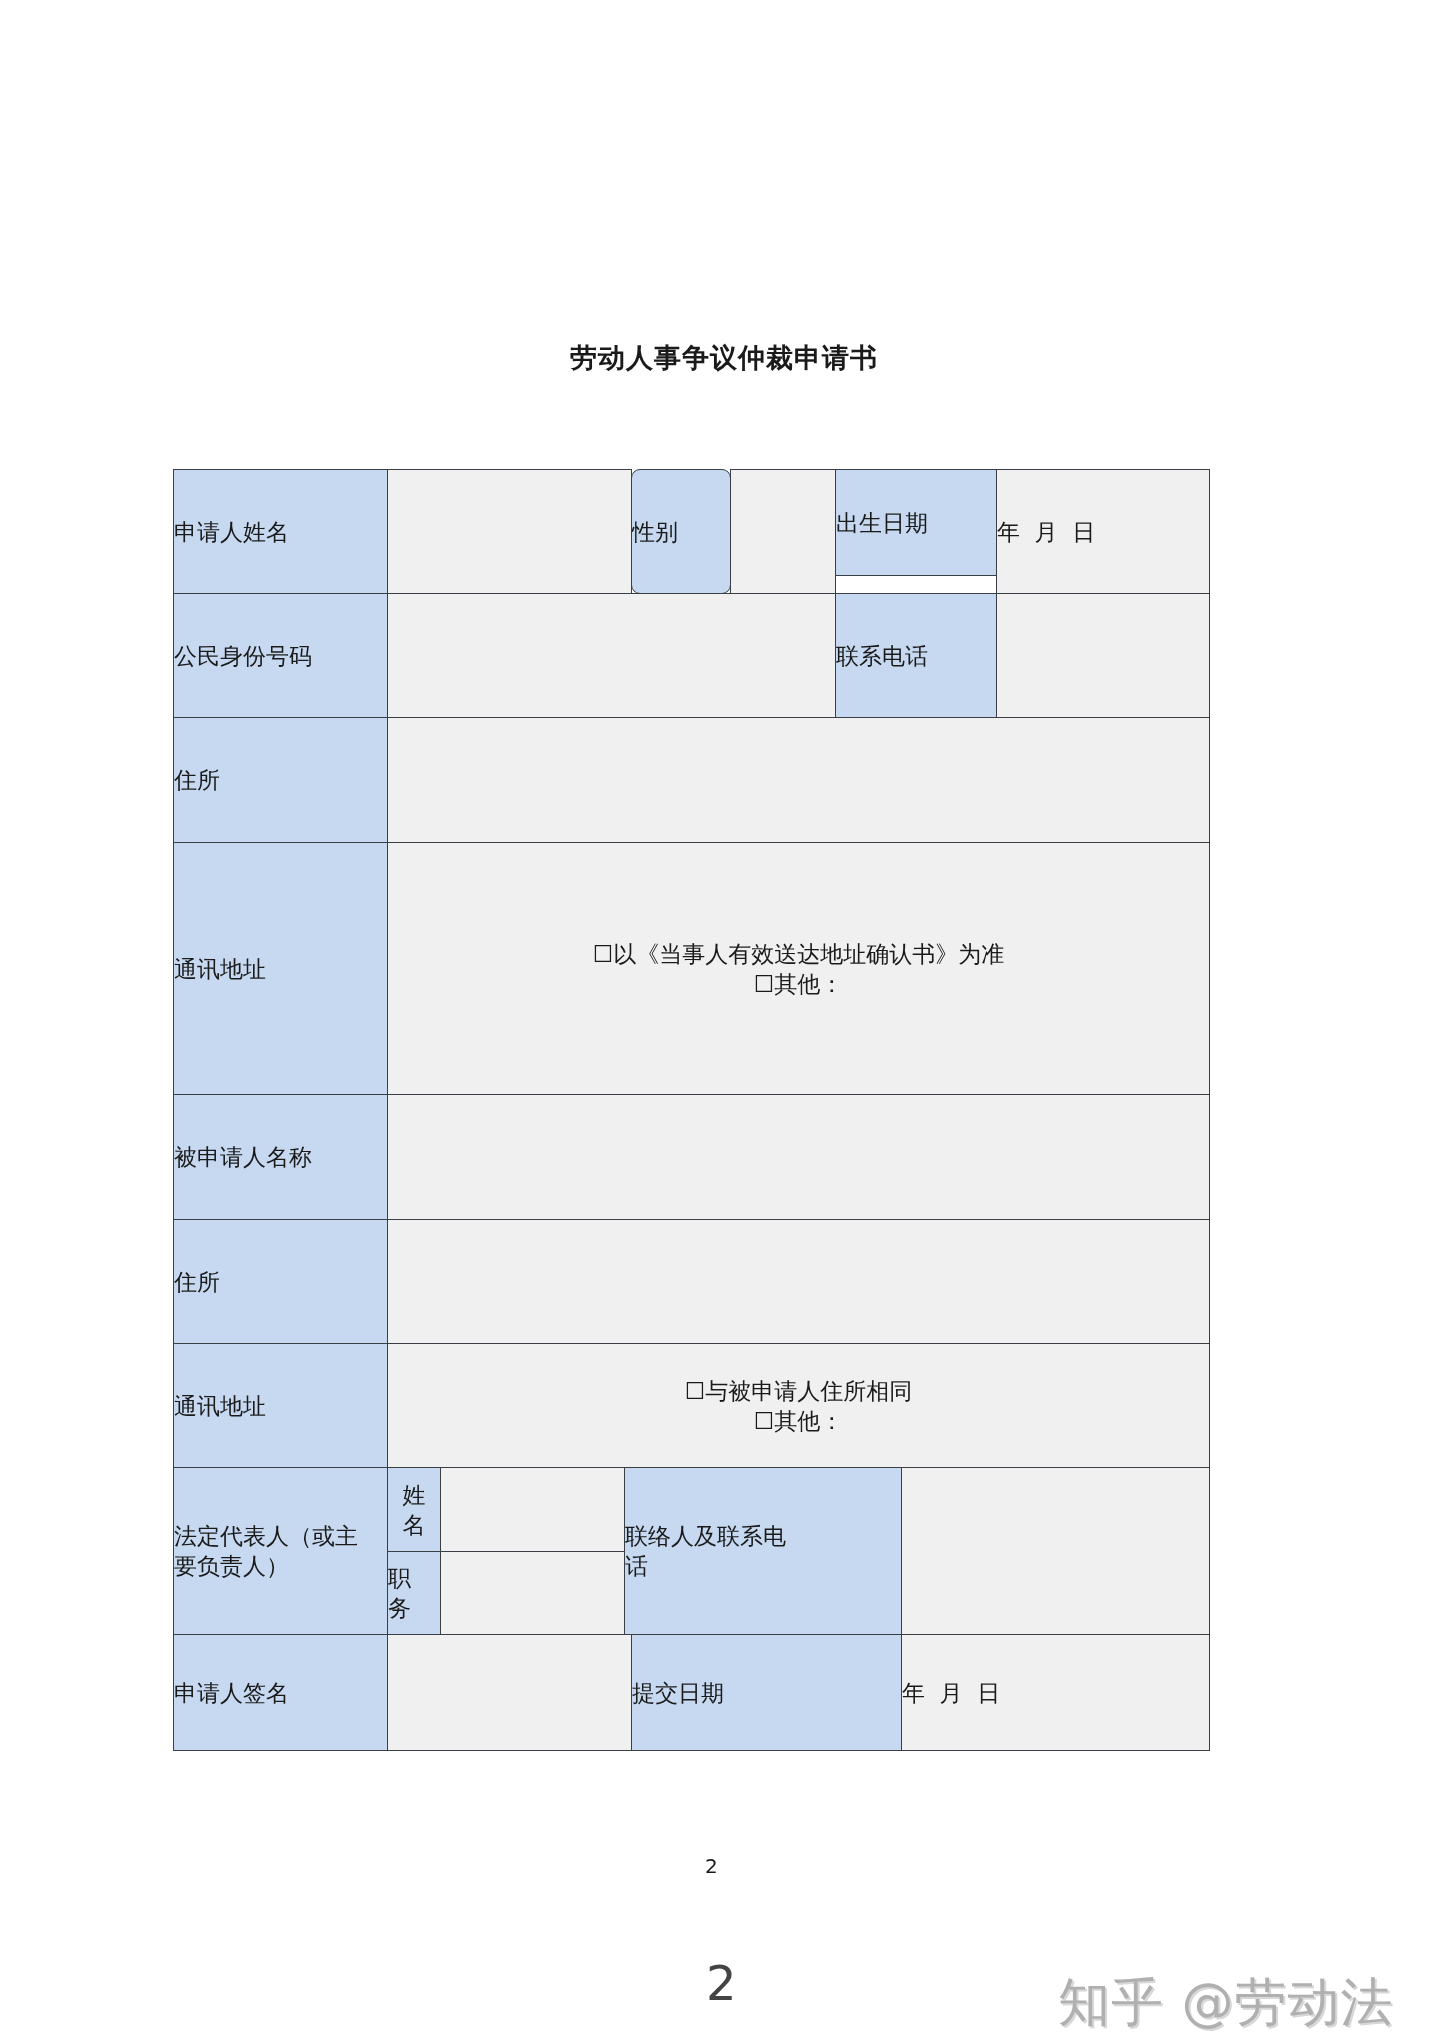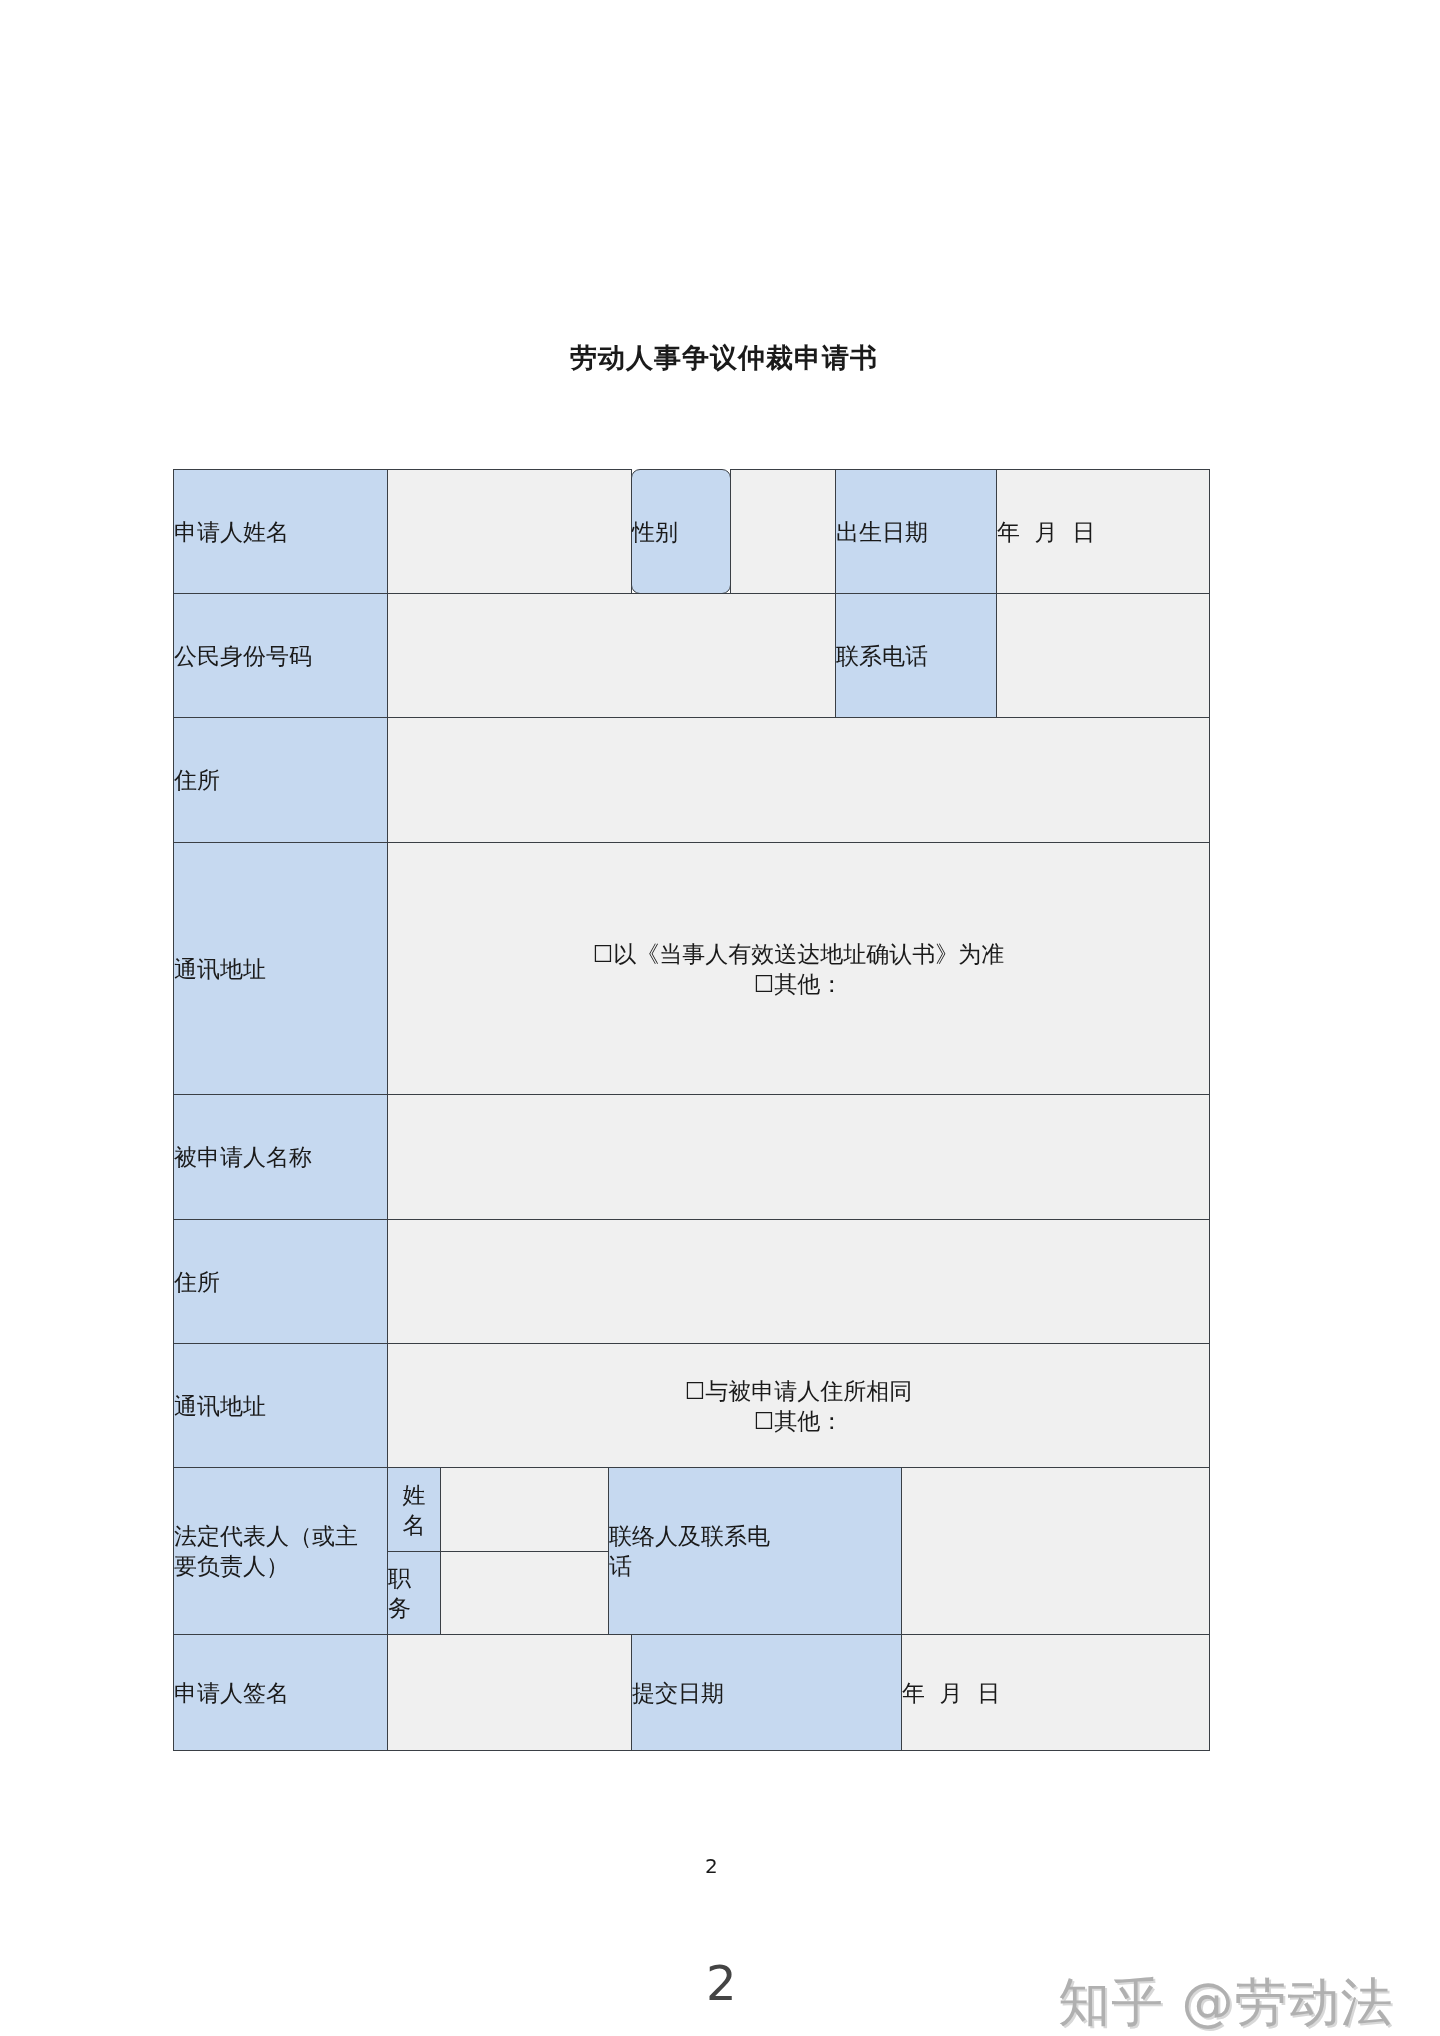--- a/index.html
+++ b/index.html
@@ -16,21 +16,21 @@
 </style>
 </head>
 <body>
 
 <div class="title">劳动人事争议仲裁申请书</div>
 
 <div class="cell lbl" style="left:173px;top:469px;width:215px;height:125px;">申请人姓名</div>
 <div class="cell" style="left:387px;top:469px;width:245px;height:125px;"></div>
 <div class="cell lbl" style="left:631px;top:469px;width:100px;height:125px;border-radius:9px;">性别</div>
 <div class="cell" style="left:730px;top:469px;width:106px;height:125px;"></div>
-<div class="cell lbl" style="left:835px;top:469px;width:162px;height:125px;">出生日期</div>
+<div class="cell lbl" style="left:835px;top:469px;width:162px;height:107px;">出生日期</div>
 <div class="cell" style="left:996px;top:469px;width:214px;height:125px;white-space:pre;">年  月  日</div>
 
 <div class="cell lbl" style="left:173px;top:593px;width:215px;height:125px;">公民身份号码</div>
 <div class="cell" style="left:387px;top:593px;width:449px;height:125px;"></div>
 <div class="cell lbl" style="left:835px;top:593px;width:162px;height:125px;">联系电话</div>
 <div class="cell" style="left:996px;top:593px;width:214px;height:125px;"></div>
 
 <div class="cell lbl" style="left:173px;top:717px;width:215px;height:126px;">住所</div>
 <div class="cell" style="left:387px;top:717px;width:823px;height:126px;"></div>
 
@@ -54,21 +54,21 @@
 
 <div class="cell lbl" style="left:173px;top:1467px;width:215px;height:168px;padding-right:10px;">法定代表人（或主要负责人）</div>
 <div class="cell lbl" style="left:387px;top:1467px;width:54px;height:85px;justify-content:center;padding-left:0;">
     <span class="vt">姓名</span>
   </div>
 <div class="cell" style="left:440px;top:1467px;width:192px;height:85px;"></div>
 <div class="cell lbl" style="left:387px;top:1551px;width:54px;height:84px;justify-content:flex-start;padding-left:0;">
     <span class="vt">职务</span>
   </div>
 <div class="cell" style="left:440px;top:1551px;width:192px;height:84px;"></div>
-<div class="cell lbl" style="left:608px;top:1467px;width:305px;height:168px;padding-right:120px;">联络人及联系电话</div>
+<div class="cell lbl" style="left:624px;top:1467px;width:305px;height:168px;padding-right:120px;">联络人及联系电话</div>
 <div class="cell" style="left:901px;top:1467px;width:309px;height:168px;"></div>
 
 <div class="cell lbl" style="left:173px;top:1634px;width:215px;height:117px;">申请人签名</div>
 <div class="cell" style="left:387px;top:1634px;width:245px;height:117px;"></div>
 <div class="cell lbl" style="left:631px;top:1634px;width:271px;height:117px;">提交日期</div>
 <div class="cell" style="left:901px;top:1634px;width:309px;height:117px;white-space:pre;">年  月  日</div>
 
 <div class="pnum-small">2</div>
 <div class="pnum-big">2</div>
 <div class="wm">知乎 @劳动法帮办</div>

